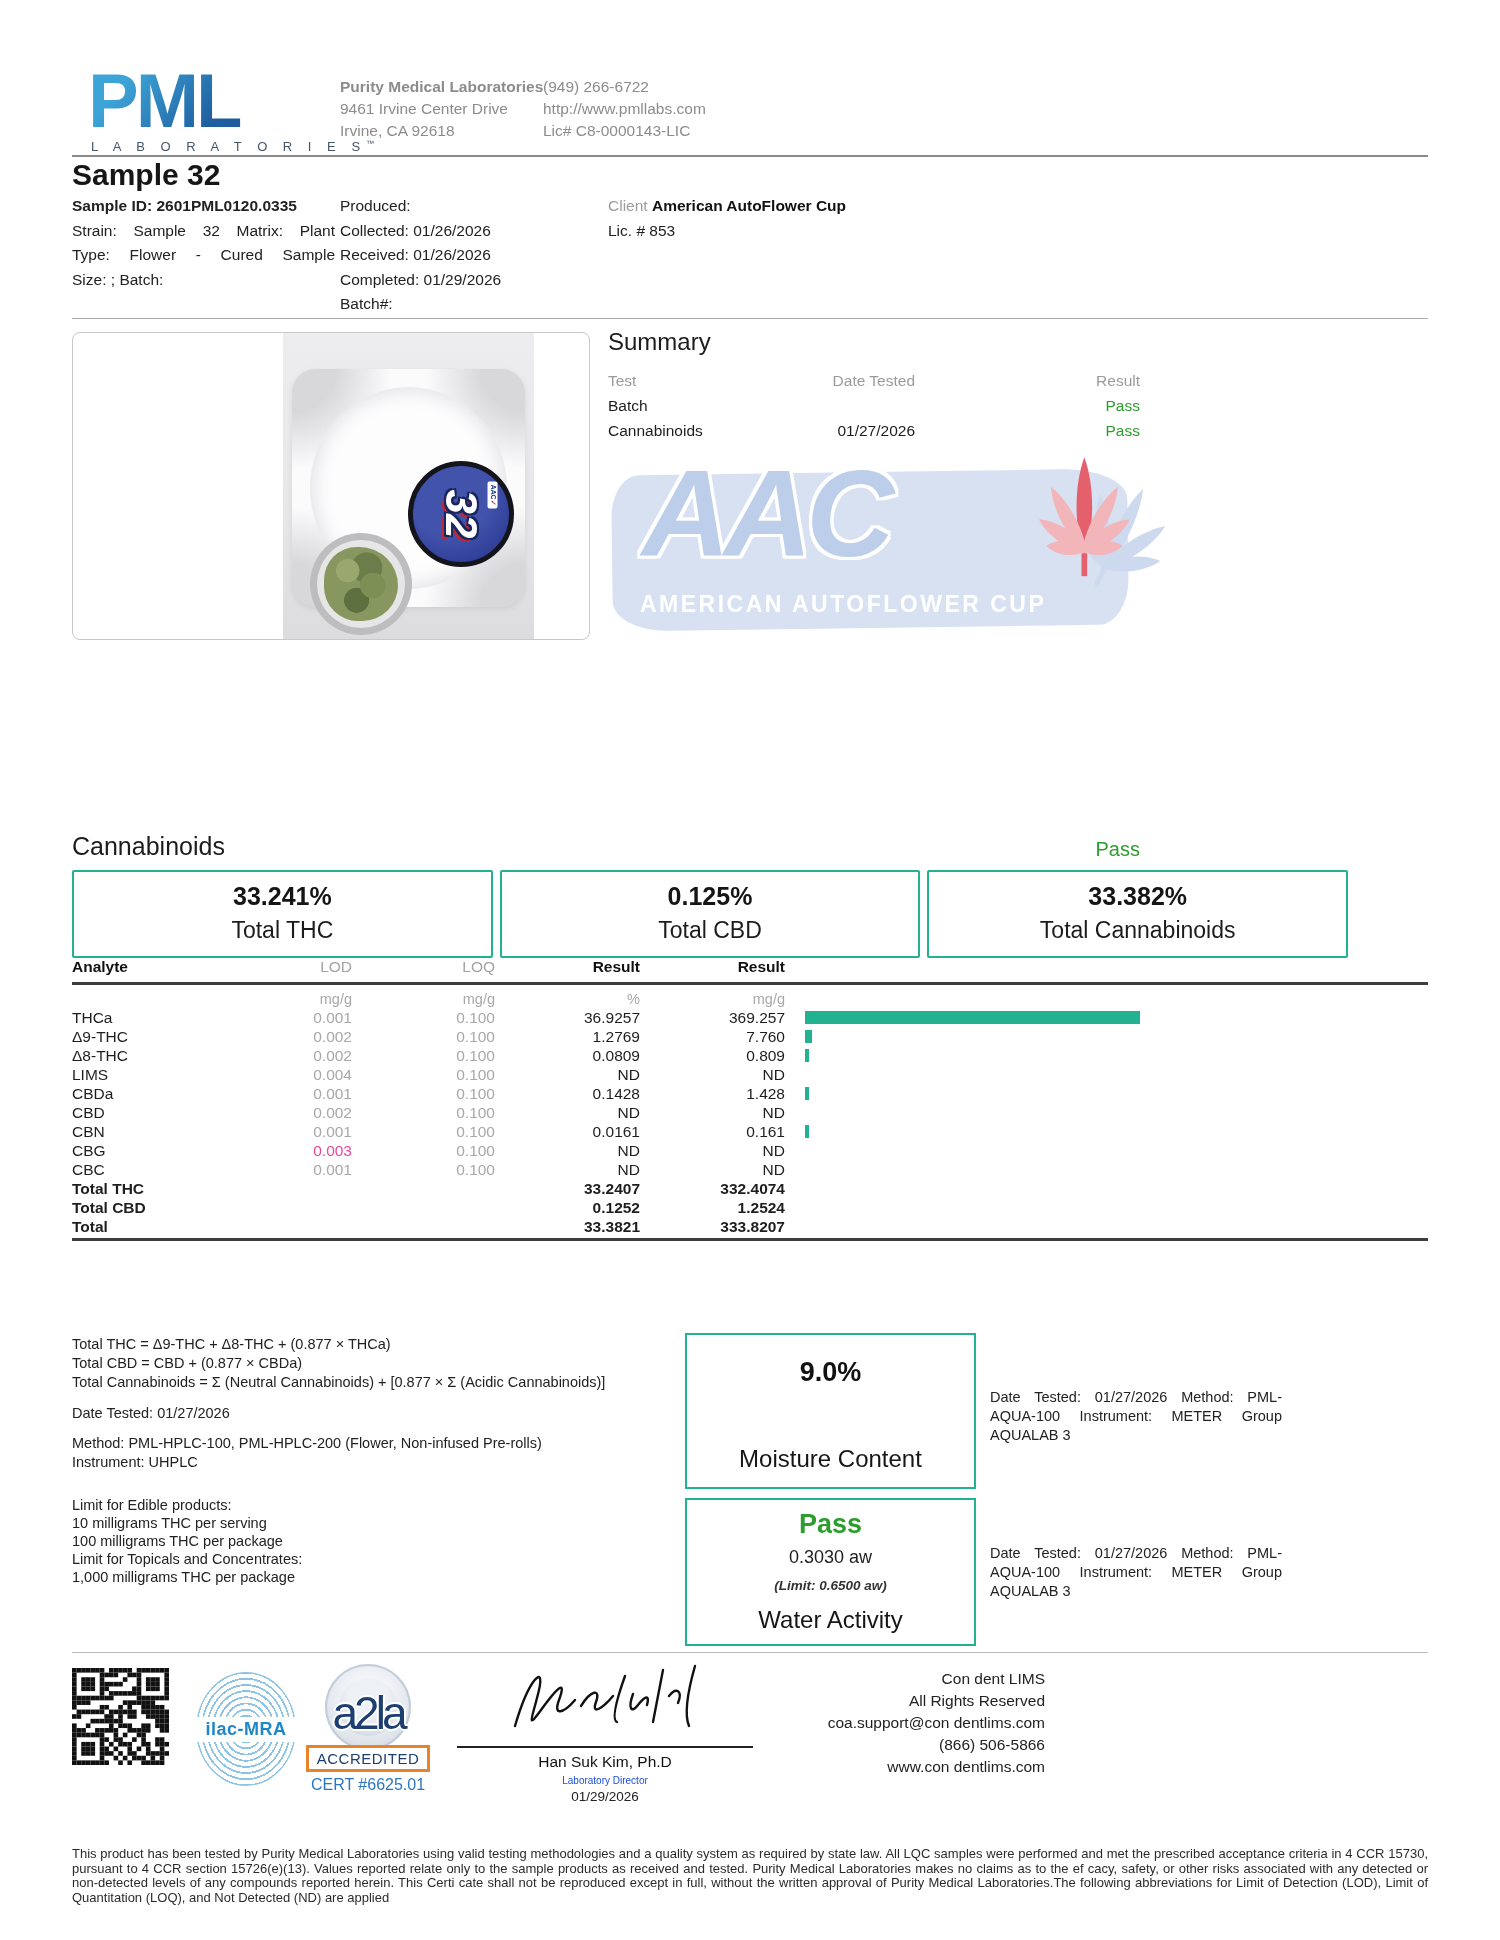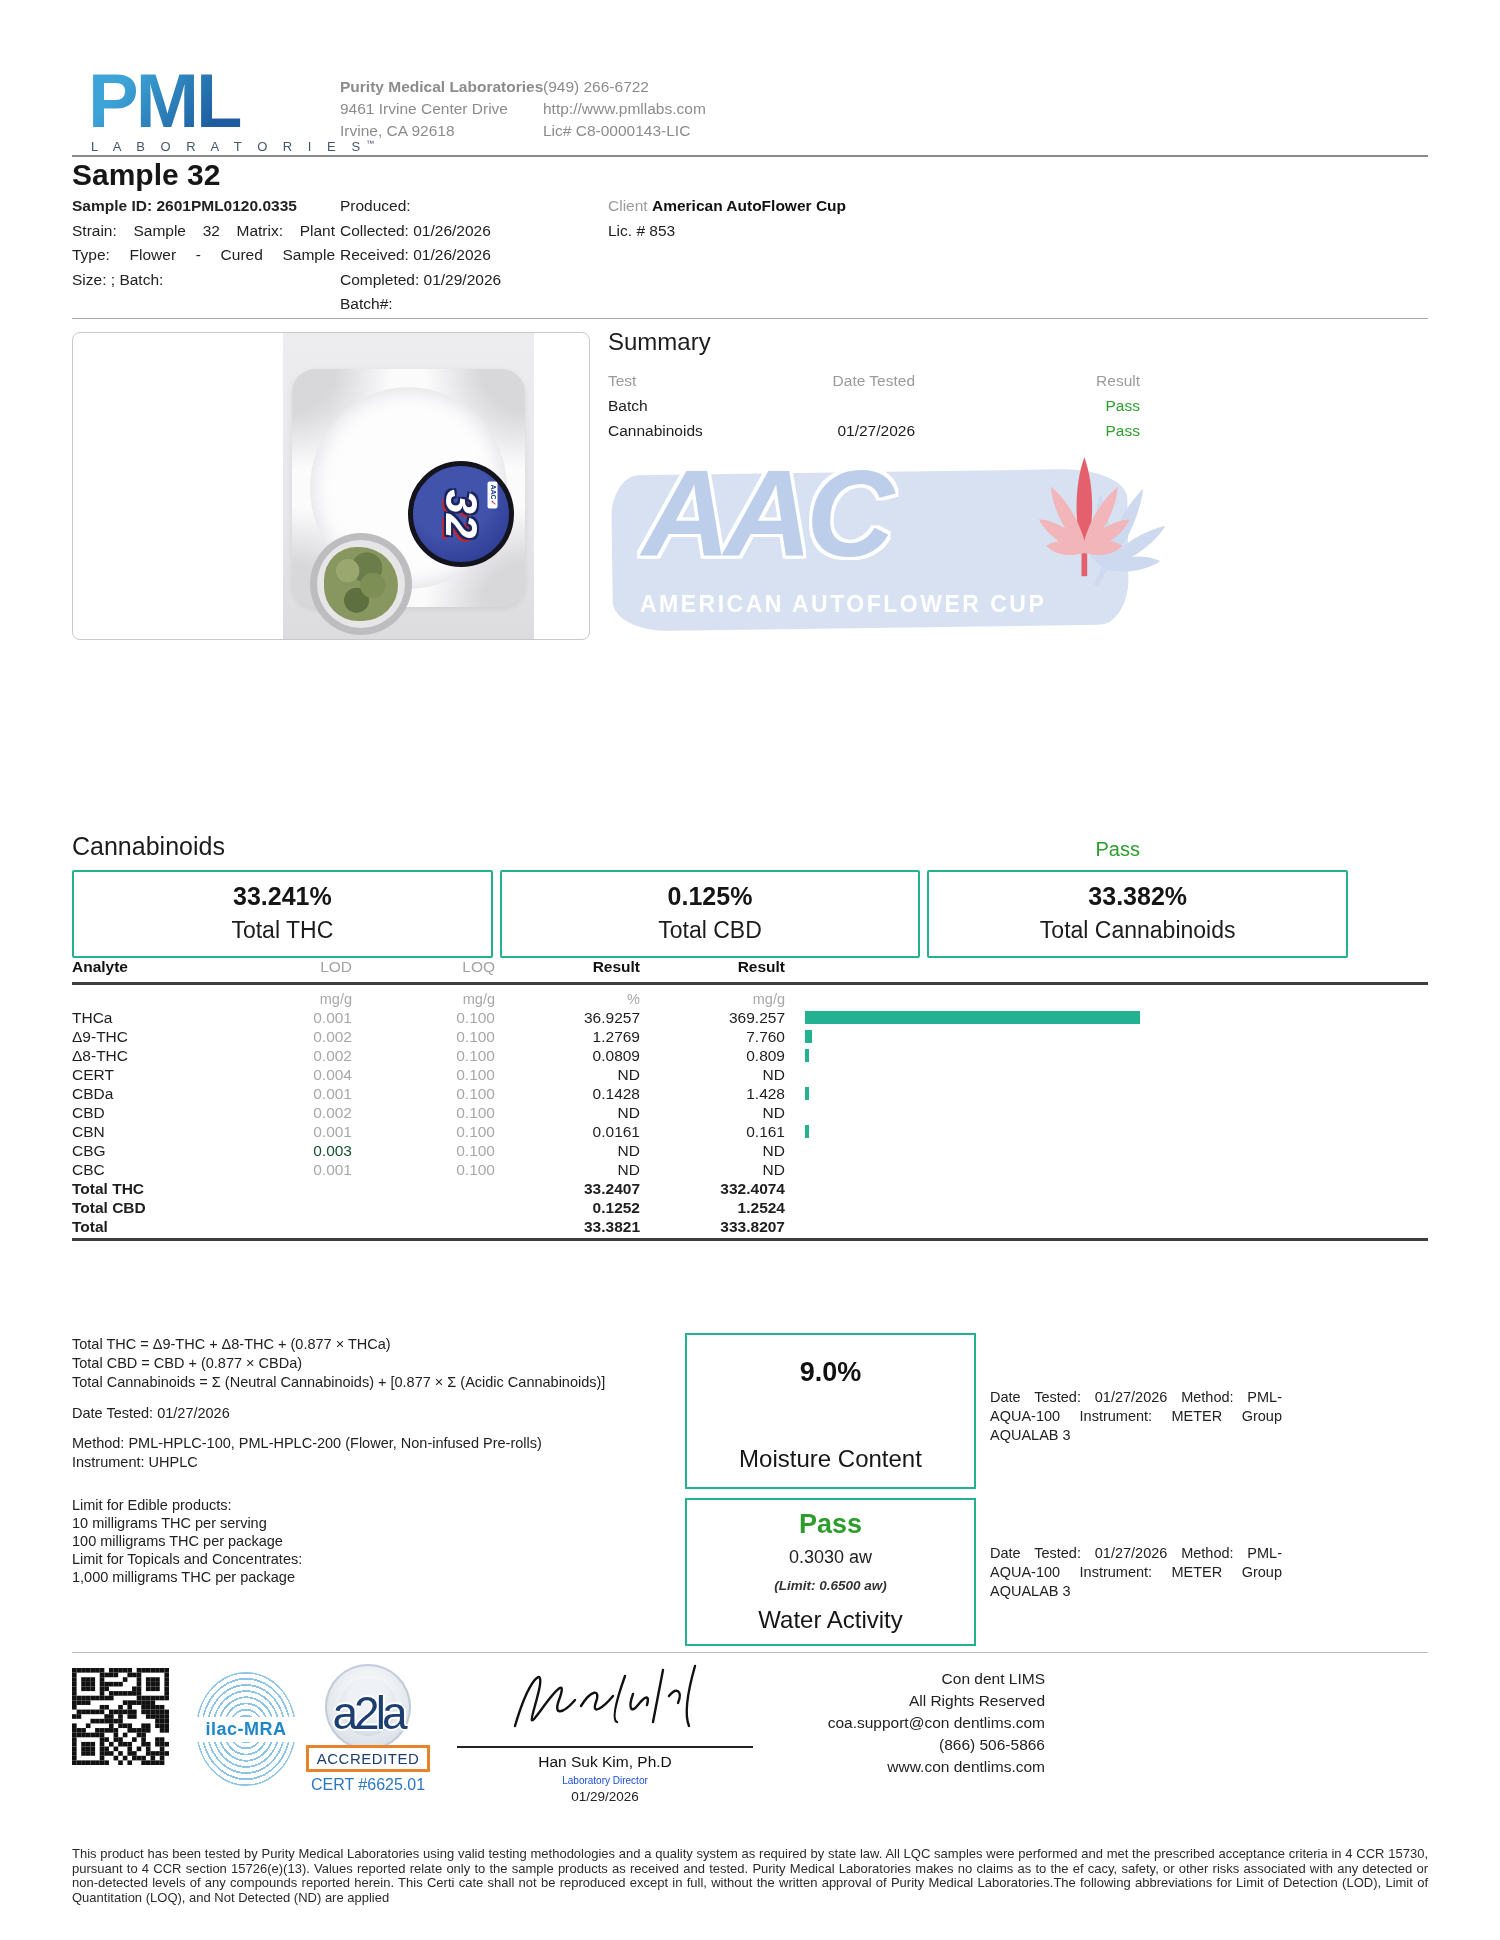--- a/index.html
+++ b/index.html
@@ -329,21 +329,21 @@
     <span class="c-an">Δ8-THC</span>
     <span class="c-lod" style="color:#a8a8a8;font-weight:400;">0.002</span>
     <span class="c-loq" style="color:#a8a8a8;font-weight:400;">0.100</span>
     <span class="c-pct">0.0809</span>
     <span class="c-mg">0.809</span>
     <span class="c-bar">
             <i style="width: 4px;"></i>
           </span>
   </div>
         <div class="a-row">
-    <span class="c-an">CERT</span>
+    <span class="c-an">LIMS</span>
     <span class="c-lod" style="color:#a8a8a8;font-weight:400;">0.004</span>
     <span class="c-loq" style="color:#a8a8a8;font-weight:400;">0.100</span>
     <span class="c-pct">ND</span>
     <span class="c-mg">ND</span>
     <span class="c-bar"></span>
   </div>
         <div class="a-row">
     <span class="c-an">CBDa</span>
     <span class="c-lod" style="color:#a8a8a8;font-weight:400;">0.001</span>
     <span class="c-loq" style="color:#a8a8a8;font-weight:400;">0.100</span>
@@ -366,21 +366,21 @@
     <span class="c-lod" style="color:#a8a8a8;font-weight:400;">0.001</span>
     <span class="c-loq" style="color:#a8a8a8;font-weight:400;">0.100</span>
     <span class="c-pct">0.0161</span>
     <span class="c-mg">0.161</span>
     <span class="c-bar">
             <i style="width: 4px;"></i>
           </span>
   </div>
         <div class="a-row">
     <span class="c-an">CBG</span>
-    <span class="c-lod" style="color:#14532d;font-weight:400;">0.003</span>
+    <span class="c-lod" style="color:#ec4899;font-weight:400;">0.003</span>
     <span class="c-loq" style="color:#a8a8a8;font-weight:400;">0.100</span>
     <span class="c-pct">ND</span>
     <span class="c-mg">ND</span>
     <span class="c-bar"></span>
   </div>
         <div class="a-row">
     <span class="c-an">CBC</span>
     <span class="c-lod" style="color:#a8a8a8;font-weight:400;">0.001</span>
     <span class="c-loq" style="color:#a8a8a8;font-weight:400;">0.100</span>
     <span class="c-pct">ND</span>

